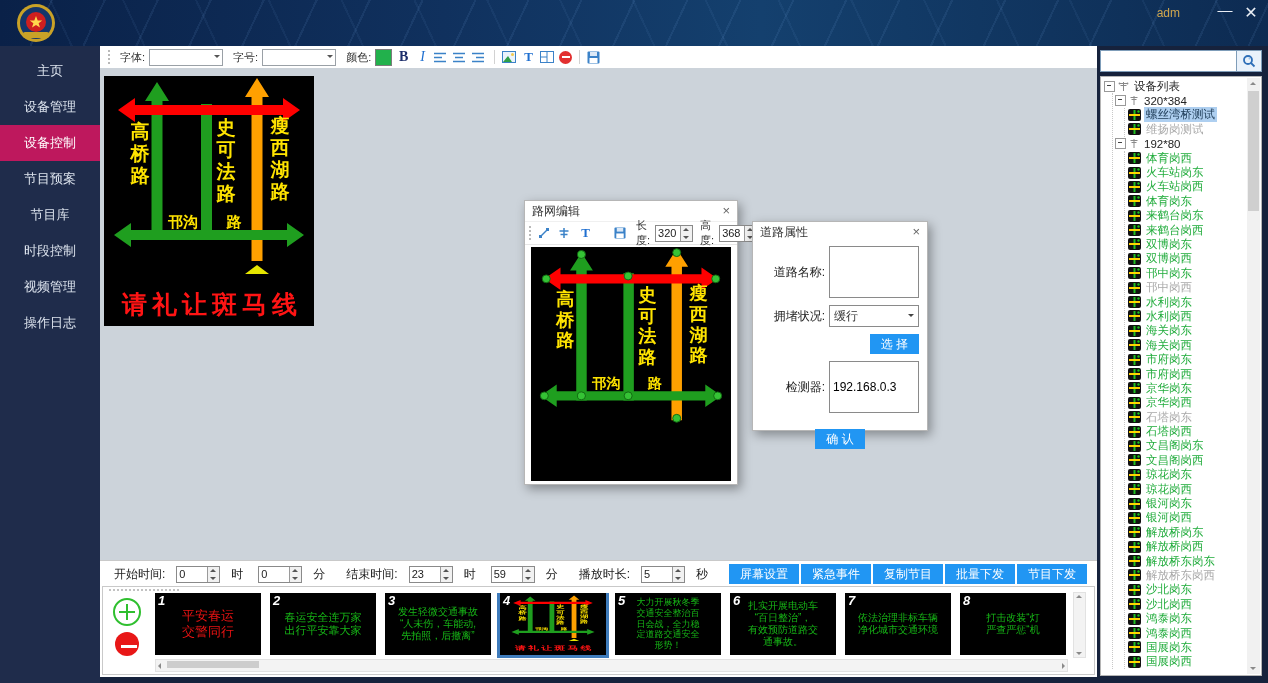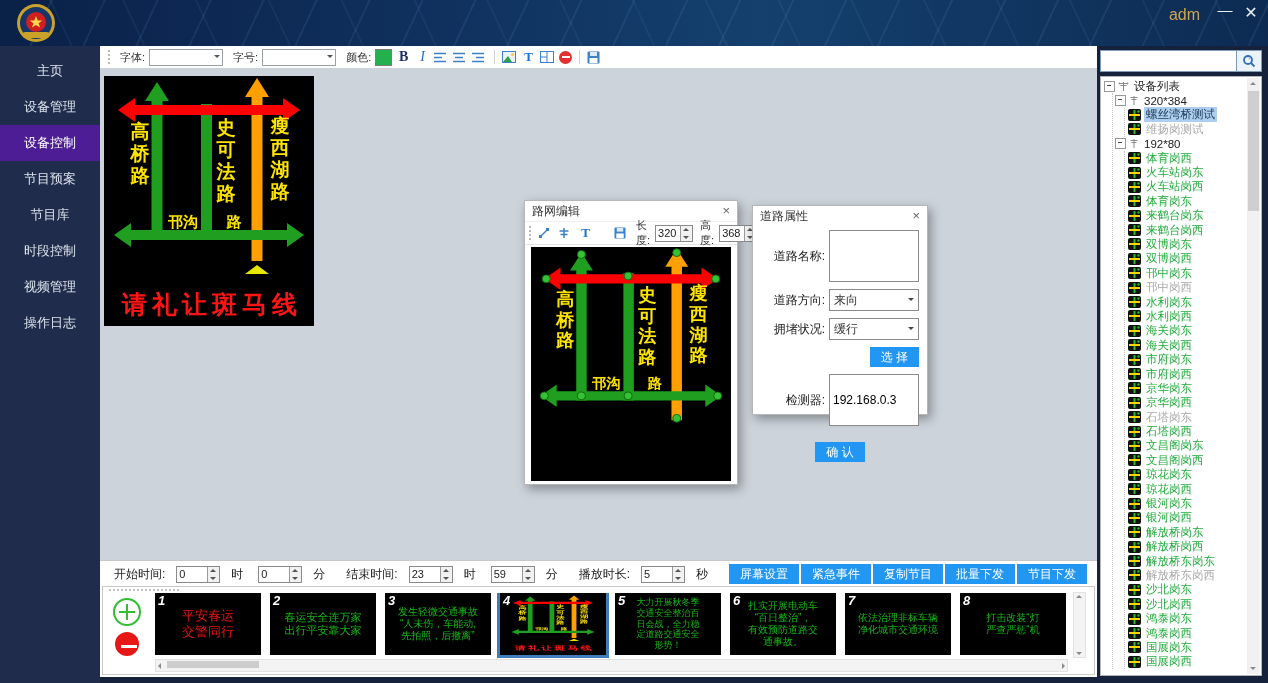--- a/index.html
+++ b/index.html
@@ -8,28 +8,28 @@
        -webkit-font-smoothing:antialiased}
   
   .header{position:absolute;left:0;top:0;right:0;height:46px;
     background:linear-gradient(90deg,#0a2148 0%,#10315e 35%,#14406e 60%,#0d2b52 100%);overflow:hidden}
   .header::after{content:"";position:absolute;inset:0;
     background:repeating-linear-gradient(115deg,transparent 0 46px,rgba(120,170,230,.10) 46px 48px),
                repeating-linear-gradient(65deg,transparent 0 64px,rgba(120,170,230,.07) 64px 66px)}
   .logo{position:absolute;left:16px;top:3px;width:40px;height:40px;z-index:2}
   .app-title{position:absolute;left:64px;top:12px;z-index:2;color:#e2b654;font-size:17px;
     font-weight:bold;letter-spacing:2px;text-shadow:1px 1px 2px rgba(0,0,0,.6)}
-  .hdr-user{position:absolute;right:68px;top:6px;z-index:2;color:#cfa64e;font-size:16px}
+  .hdr-user{position:absolute;right:88px;top:6px;z-index:2;color:#cfa64e;font-size:12px}
   .win-min{position:absolute;right:34px;top:1px;z-index:2;color:#e9eef5;font-size:15px;width:18px;text-align:center;cursor:default}
   .win-close{position:absolute;right:8px;top:3px;z-index:2;color:#e9eef5;font-size:16px;width:18px;text-align:center;cursor:default}
   
   .sidebar{position:absolute;left:0;top:46px;width:100px;bottom:0;background:#1f2c4b}
   .side-item{height:36px;line-height:36px;text-align:center;color:#dde4ee;font-size:13px;cursor:default}
   .side-item:first-child{margin-top:7px}
-  .side-item.active{background:#4c1d95;color:#fff}
+  .side-item.active{background:#be185d;color:#fff}
   
   .main{position:absolute;left:100px;top:46px;width:997px;height:631px;background:#fff}
   .toolbar{position:absolute;left:0;top:0;right:0;height:22px;border-bottom:1px solid #d8d8d8;
     display:flex;align-items:center;gap:4px;padding-left:8px;font-size:11px;color:#333;background:#fff}
   .grip{width:4px;height:14px;border-left:2px dotted #b9b9b9;margin-right:2px}
   .combo{width:72px;height:15px;border:1px solid #9aa0a6;background:#fff;position:relative;margin-right:6px}
   .caret{position:absolute;right:2px;top:5px;width:0;height:0;border:3.5px solid transparent;border-top-color:#555}
   .swatch{width:15px;height:15px;border:1px solid #7c7c7c;display:inline-block}
   .tbtn{min-width:15px;text-align:center;line-height:18px;cursor:default}
   .b-ic{font-weight:bold;font-size:14px;color:#1c2e6b;font-family:"Liberation Serif","DejaVu Serif",serif}
@@ -53,21 +53,21 @@
   .editor{left:424px;top:132px;width:212px;height:283px}
   .editor-tools{height:22px;display:flex;align-items:center;gap:5px;padding:0 4px;border-bottom:1px solid #e6e6e6;border-top:1px solid #f0f0f0}
   .editor-canvas{margin:2px auto 0 auto;width:200px;height:234px;background:#000}
   .mini-lab{font-size:11px;color:#333;margin-left:2px}
   .spin{display:inline-flex;border:1px solid #8a8a8a;height:15px;background:#fff;align-items:stretch}
   .spin-val{min-width:20px;padding:0 2px;font-size:11px;line-height:15px;color:#222}
   .spin-btns{width:11px;border-left:1px solid #9a9a9a;display:flex;flex-direction:column}
   .spin-btns i{flex:1;position:relative;background:#f1f1f1}
   .spin-btns i.up::after{content:"";position:absolute;left:2px;top:2px;border:3px solid transparent;border-bottom-color:#555;border-top-width:0}
   .spin-btns i.dn::after{content:"";position:absolute;left:2px;top:3px;border:3px solid transparent;border-top-color:#555;border-bottom-width:0}
-  .props{left:652px;top:137px;width:174px;height:208px}
+  .props{left:652px;top:153px;width:174px;height:208px}
   .form{padding:4px 8px 0 8px}
   .frow{display:flex;align-items:center;margin-bottom:7px}
   .frow label{width:64px;text-align:right;margin-right:4px;flex:none;font-size:12px;color:#222}
   .txt{flex:1;height:18px;border:1px solid #8a8a8a;font-size:12px;padding:16px 3px;min-width:0;font-family:inherit}
   .select{flex:1;height:20px;border:1px solid #8a8a8a;position:relative;line-height:20px;padding-left:4px;background:#fff}
   .select .caret{top:8px;right:4px;border-top-color:#444}
   .blue-btn{background:#2196f3;color:#fff;border:none;font-size:12px;height:20px;padding:0 11px;cursor:default;font-family:inherit}
   .row-right{justify-content:flex-end}
   .row-center{justify-content:center;margin-top:16px}
   
@@ -320,24 +320,20 @@
       <div class="dlg-title">
         <span>道路属性</span>
         <span class="dlg-close">×</span>
       </div>
       <div class="form">
         <div class="frow">
           <label>道路名称:</label>
           <input class="txt" value="" style="">
         </div>
         <div class="frow">
-          <label>道路方向:</label>
-          <span class="select"><span>来向</span><i class="caret"></i></span>
-        </div>
-        <div class="frow">
           <label>拥堵状况:</label>
           <span class="select"><span>缓行</span><i class="caret"></i></span>
         </div>
         <div class="frow row-right">
           <button class="blue-btn">选 择</button>
         </div>
         <div class="frow">
           <label>检测器:</label>
           <input class="txt" value="192.168.0.3" style="">
         </div>

